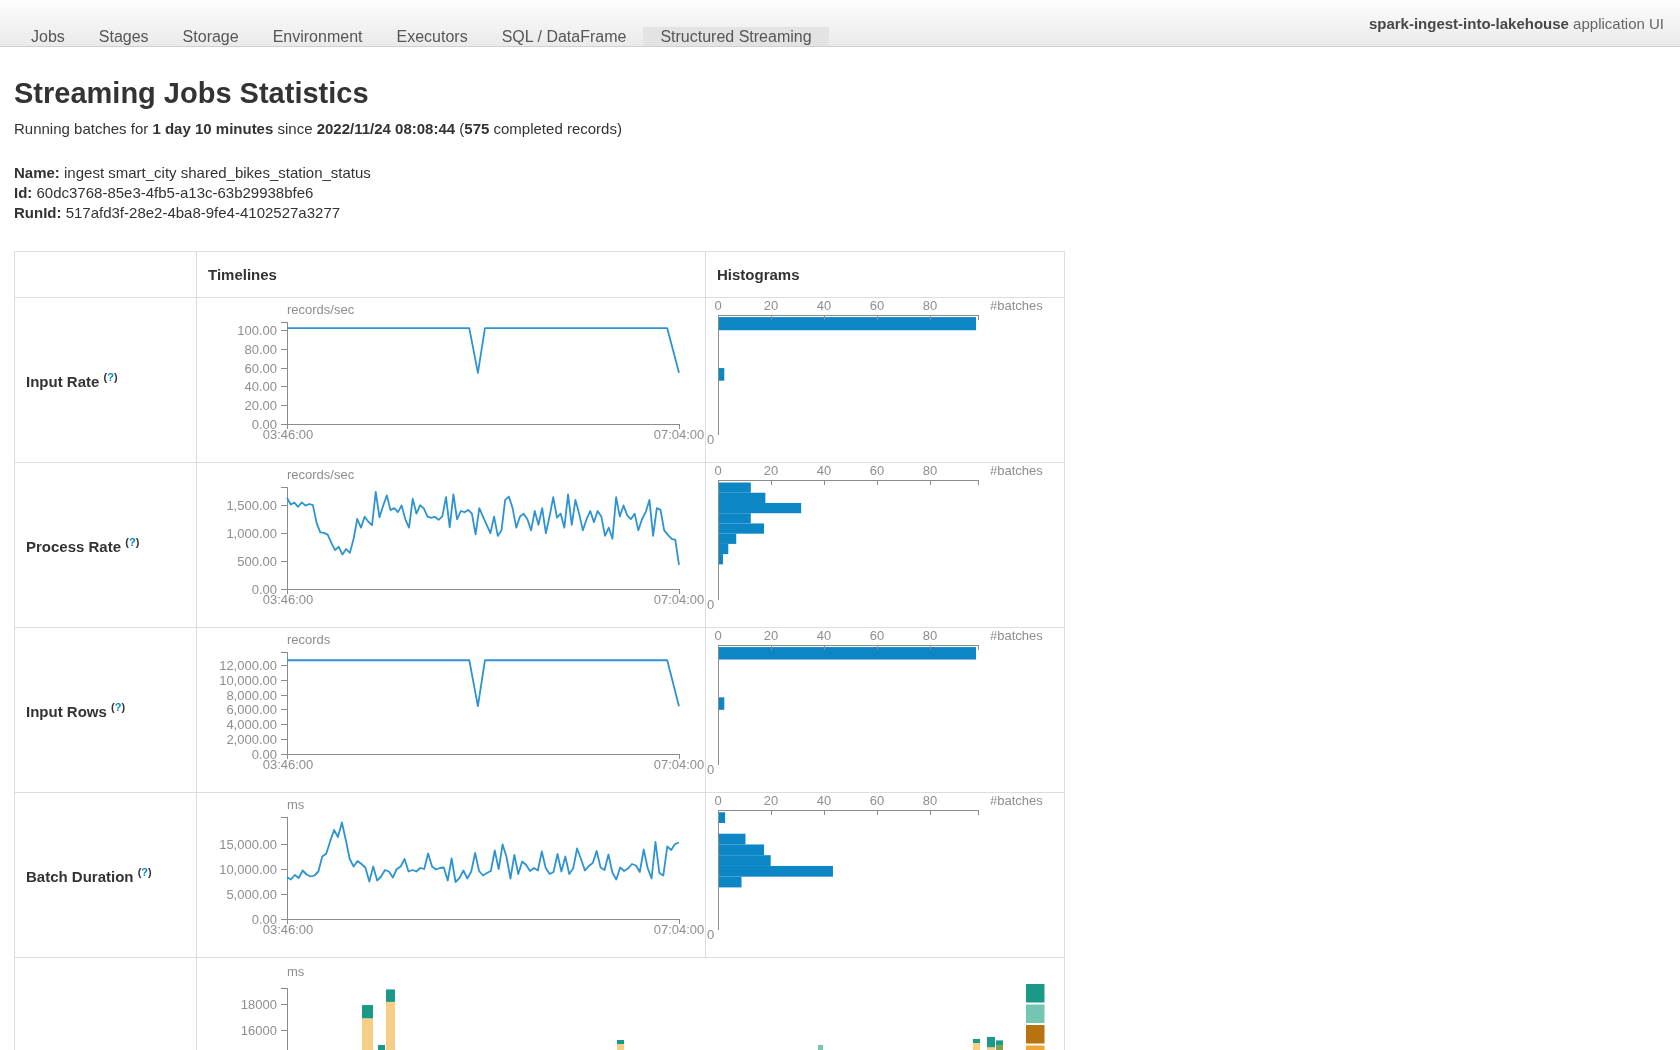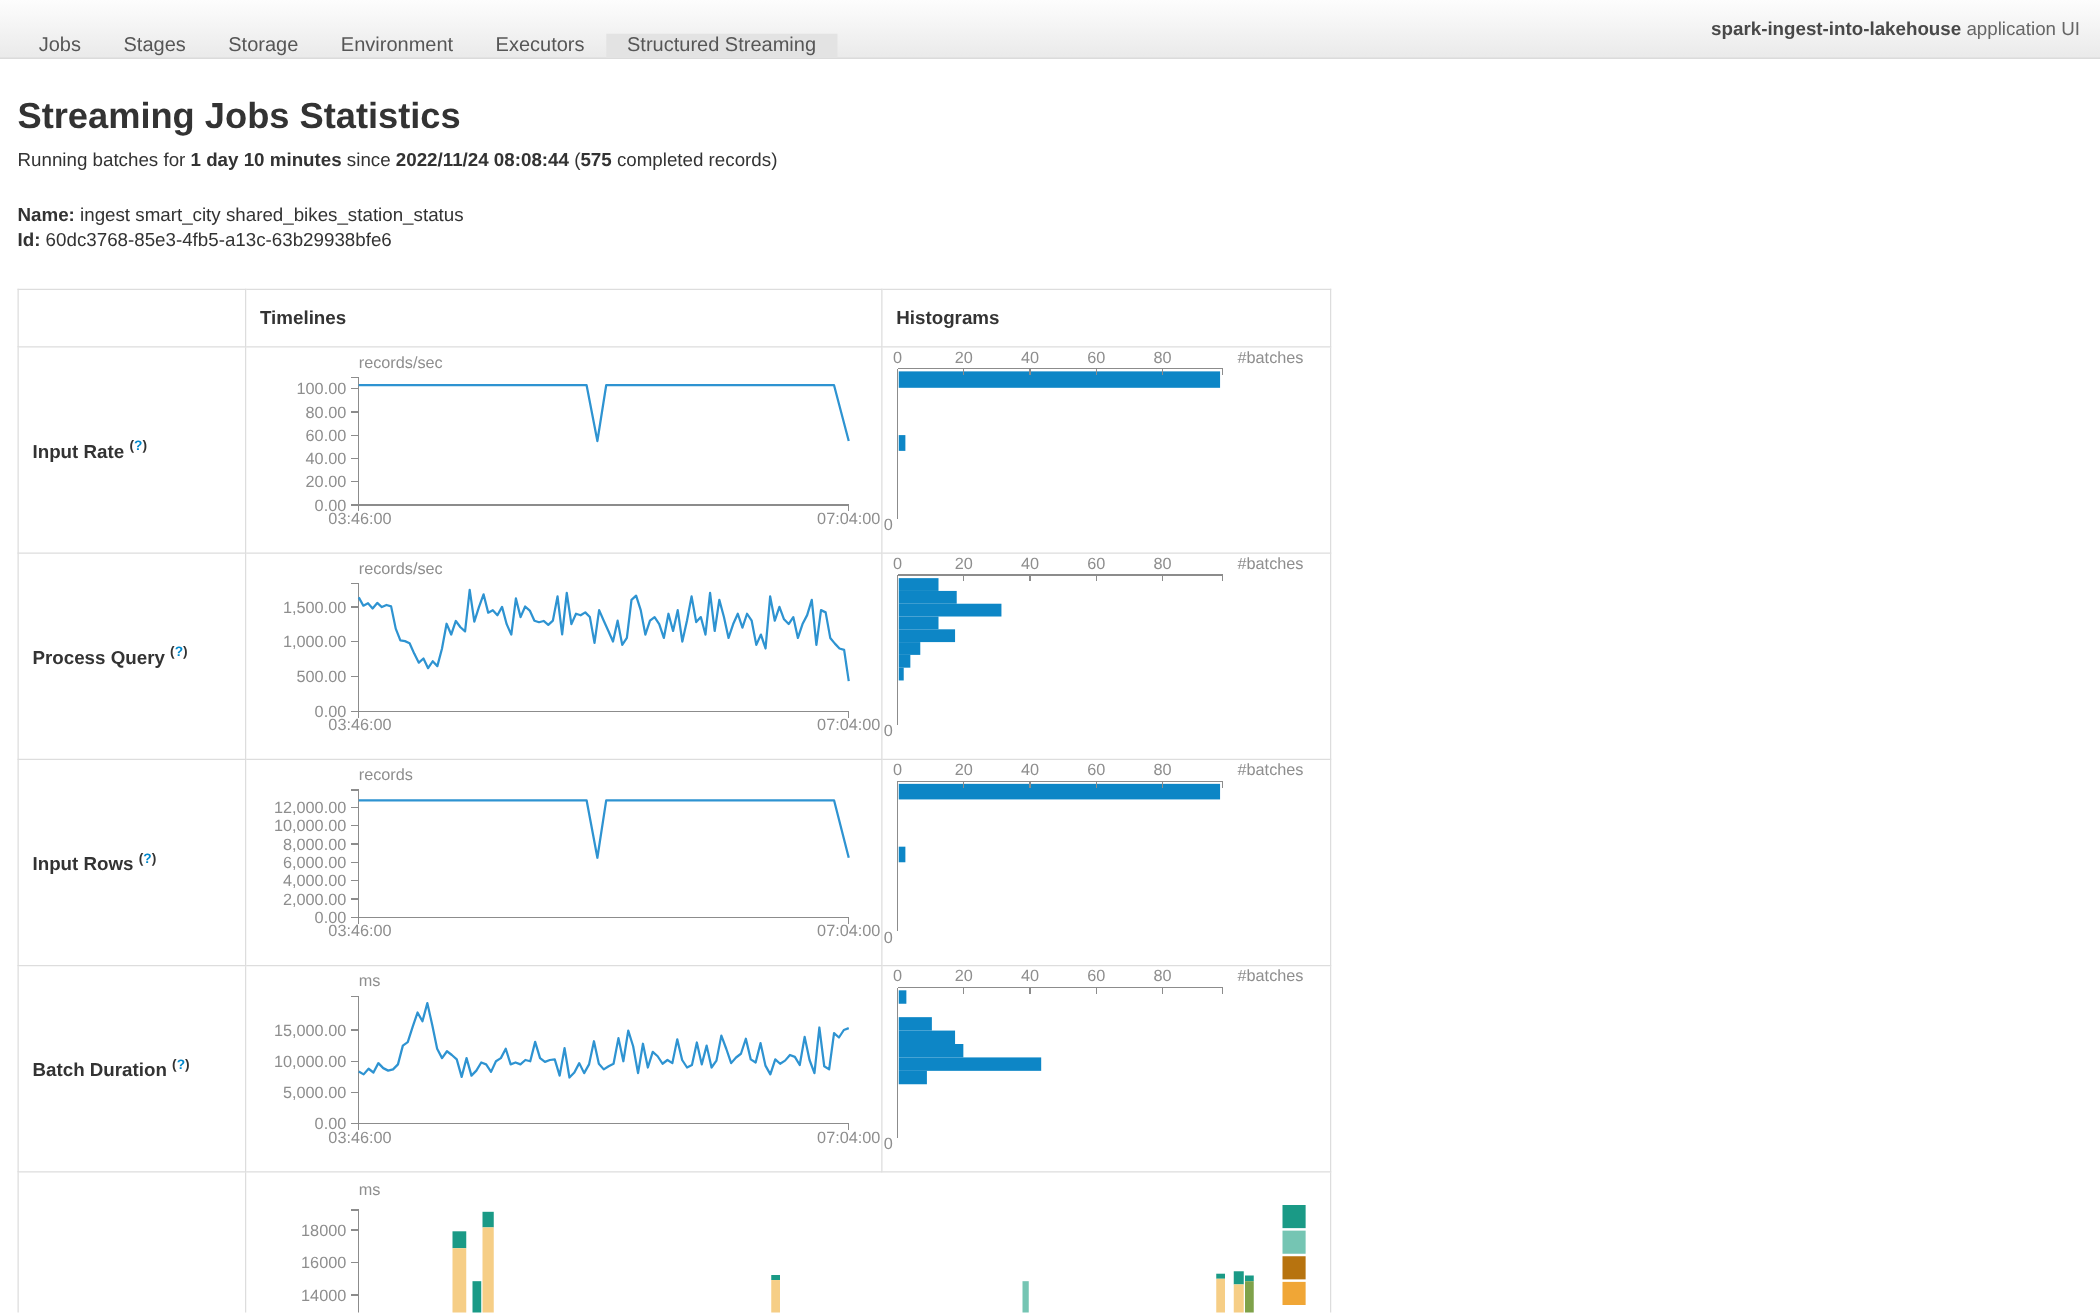--- a/index.html
+++ b/index.html
@@ -52,33 +52,35 @@
 </head>
 <body>
 
 <div class="topnav">
   <div class="tabs" id="nav-tabs">
       <div class="tab">Jobs</div>
       <div class="tab">Stages</div>
       <div class="tab">Storage</div>
       <div class="tab">Environment</div>
       <div class="tab">Executors</div>
+      <div class="tab">SQL / DataFrame</div>
       <div class="tab active">Structured Streaming</div>
     </div>
   <div class="nav-right"><b>spark-ingest-into-lakehouse</b><span> application UI</span></div>
 </div>
 
 <div class="content">
   <div class="page-title">Streaming Jobs Statistics</div>
 
   <p class="running"><span>Running batches for </span><b>1 day 10 minutes</b><span> since </span><b>2022/11/24 08:08:44</b><span> (</span><b>575</b><span> completed records)</span></p>
 
   <div class="meta">
     <div><b>Name:</b><span> ingest smart_city shared_bikes_station_status</span></div>
     <div><b>Id:</b><span> 60dc3768-85e3-4fb5-a13c-63b29938bfe6</span></div>
+    <div><b>RunId:</b><span> 517afd3f-28e2-4ba8-9fe4-4102527a3277</span></div>
   </div>
 
   <table class="stats">
     <thead>
       <tr>
         <th class="col-label"></th>
         <th class="col-tl">Timelines</th>
         <th class="col-hist">Histograms</th>
       </tr>
     </thead>
@@ -121,21 +123,21 @@
               <text x="171" y="12" text-anchor="middle" class="ctick">60</text>
               <line x1="224" y1="17" x2="224" y2="22" class="caxis"></line>
               <text x="224" y="12" text-anchor="middle" class="ctick">80</text>
               <text x="284" y="12" text-anchor="start" class="caxlbl">#batches</text>
               <line x1="12" y1="17" x2="12" y2="137" class="caxis"></line>
               <text x="1" y="146" text-anchor="start" class="ctick">0</text>
             </svg>
           </td>
         </tr>
         <tr>
-          <td class="label-cell"><span>Process Query </span><sup class="help">(<a>?</a>)</sup></td>
+          <td class="label-cell"><span>Process Rate </span><sup class="help">(<a>?</a>)</sup></td>
           <td class="chart-cell">
             <svg width="507" height="164">
               <text x="90" y="16" text-anchor="start" class="cunit">records/sec</text>
               <path d="M84,24 L90,24 L90,126 L482,126 L482,131 M90,126 L90,131" class="caxis"></path>
               <line x1="84" y1="42.66666666666666" x2="90" y2="42.66666666666666" class="caxis"></line>
               <text x="80" y="47.16666666666666" text-anchor="end" class="ctick">1,500.00</text>
               <line x1="84" y1="70.44444444444444" x2="90" y2="70.44444444444444" class="caxis"></line>
               <text x="80" y="74.94444444444444" text-anchor="end" class="ctick">1,000.00</text>
               <line x1="84" y1="98.22222222222223" x2="90" y2="98.22222222222223" class="caxis"></line>
               <text x="80" y="102.72222222222223" text-anchor="end" class="ctick">500.00</text>

